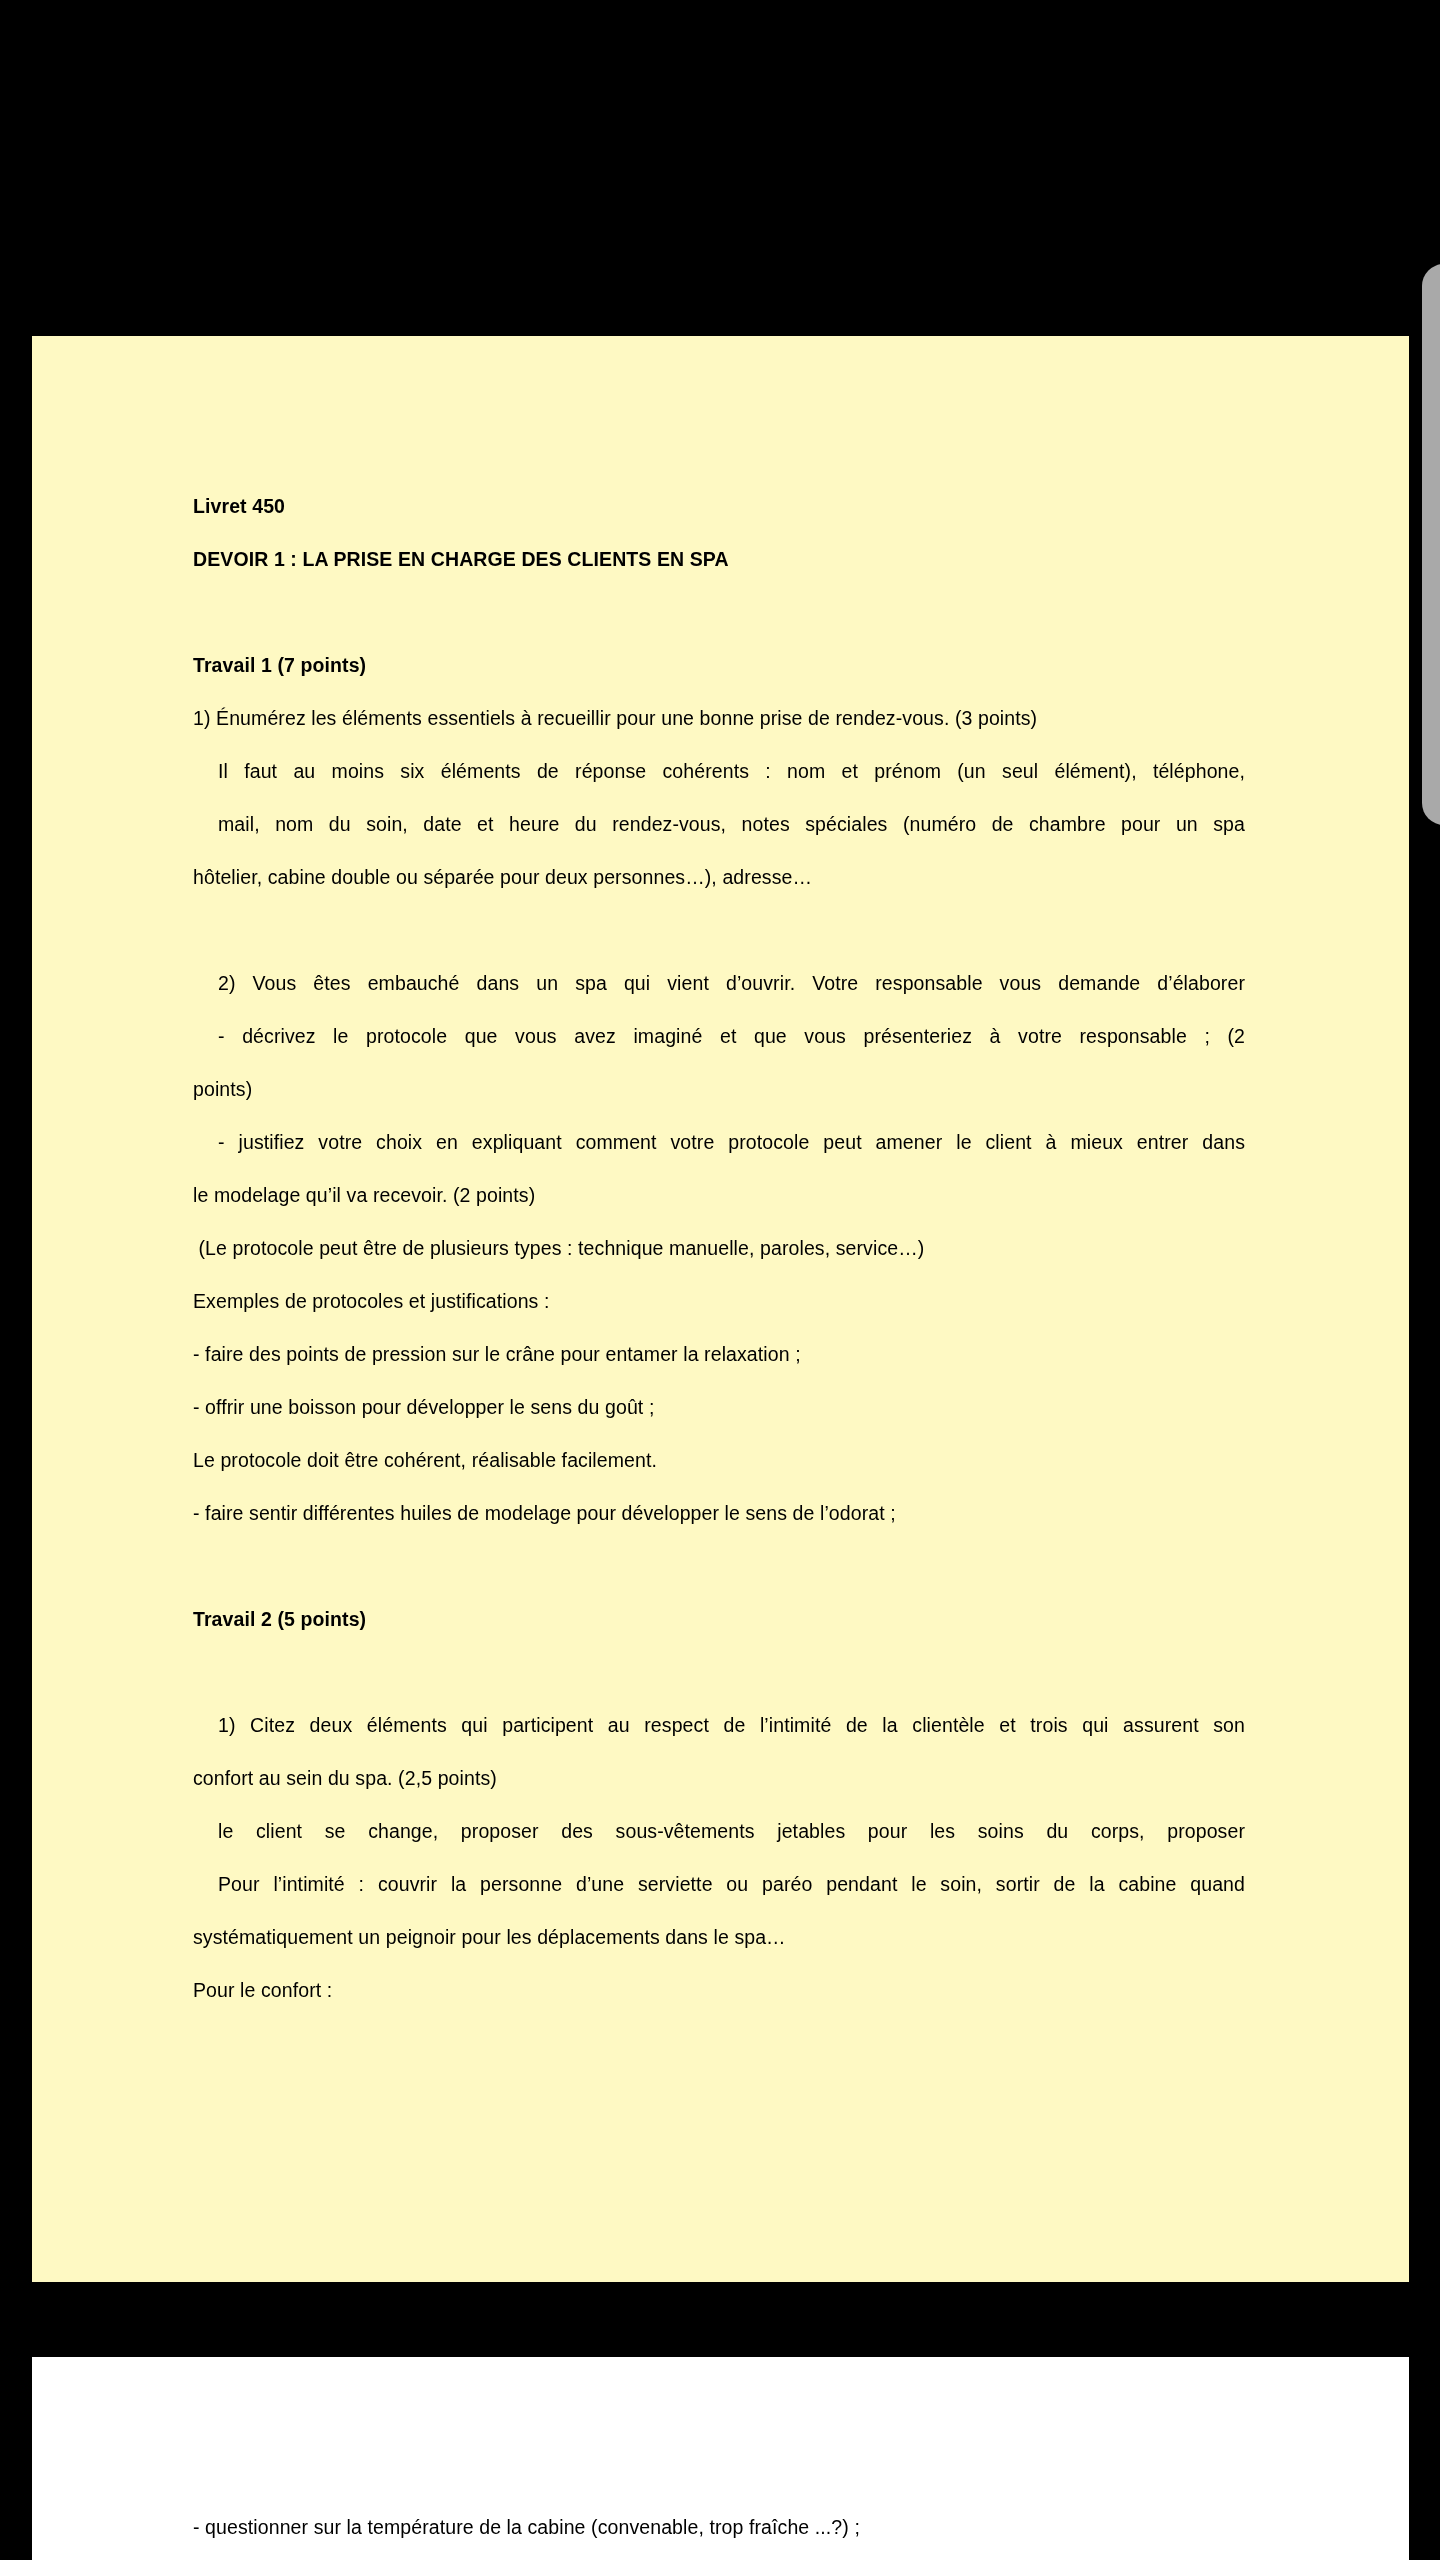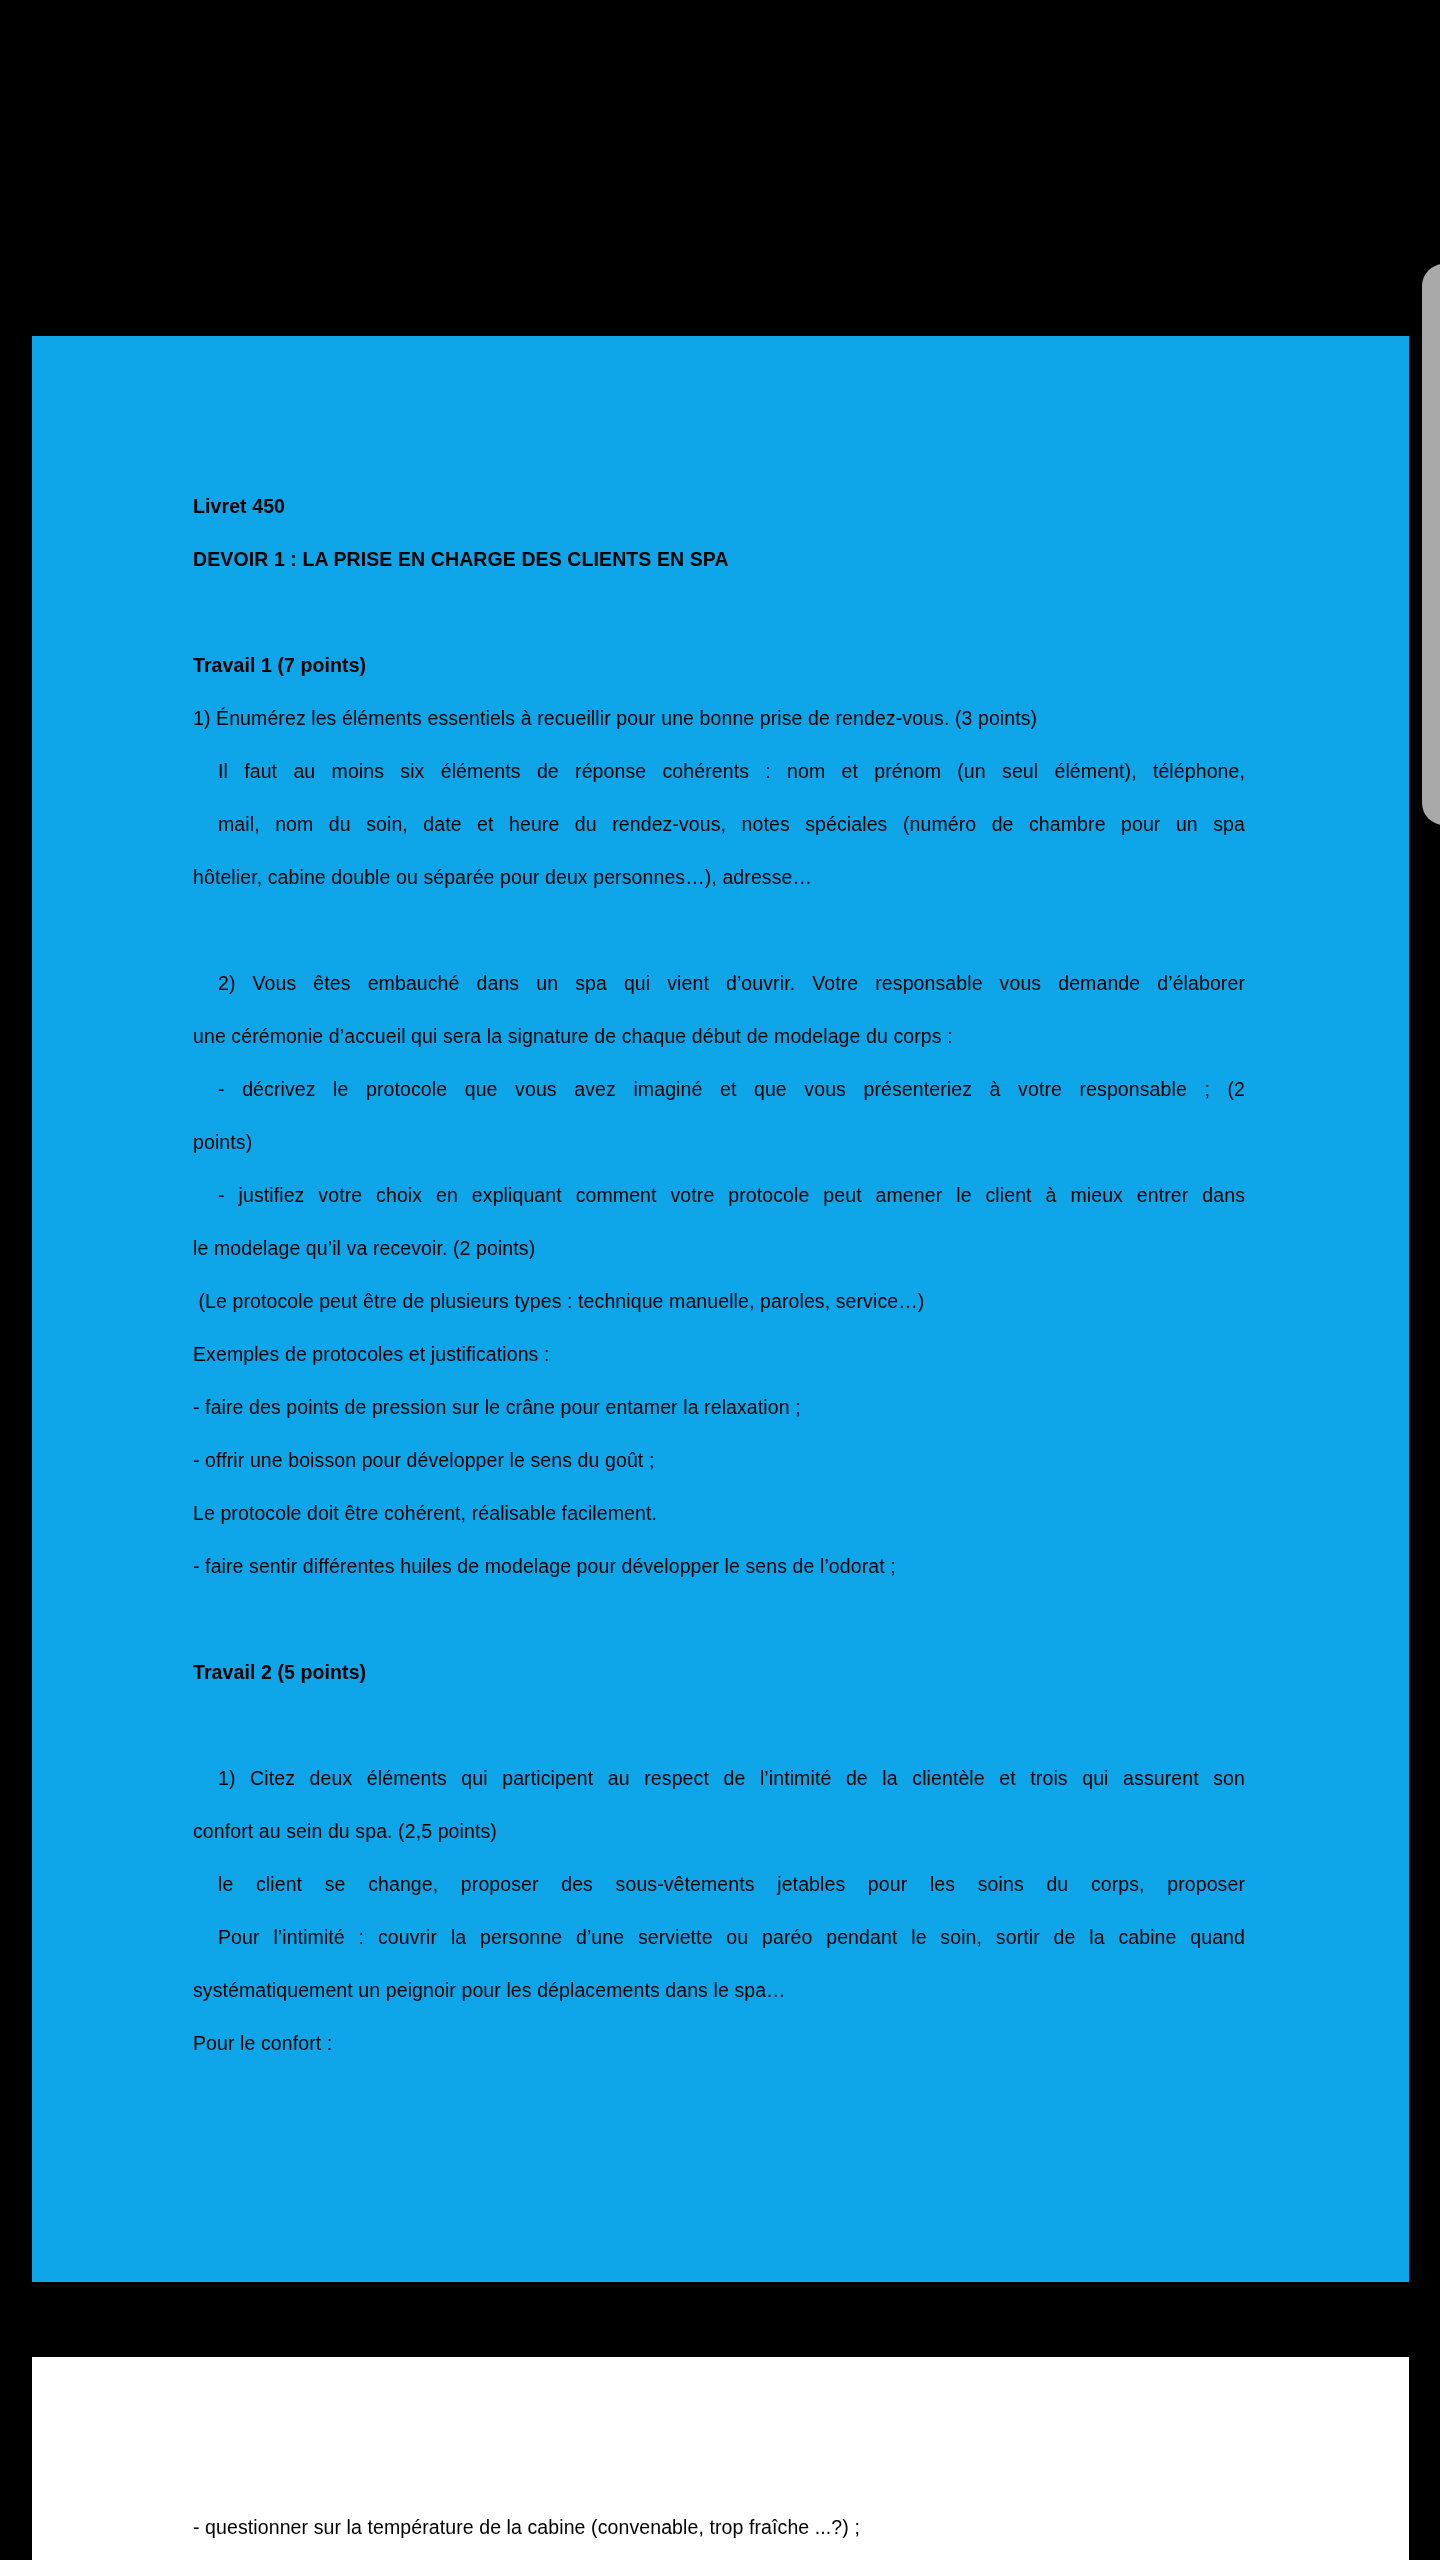--- a/index.html
+++ b/index.html
@@ -64,33 +64,32 @@
     height: 561px;
     background: #a9a9a9;
     border-radius: 22px;
   }
 </style>
 </head>
 <body style="background: rgb(0, 0, 0);">
 
 <div class="viewer">
 
-  <section class="page page-1" style="background: #0ea5e9;">
+  <section class="page page-1" style="background: #fef9c3;">
     <div class="page-content">
         <div class="line b">Livret 450</div>
         <div class="line b">DEVOIR 1 : LA PRISE EN CHARGE DES CLIENTS EN SPA</div>
         <div class="line"></div>
         <div class="line b">Travail 1 (7 points)</div>
         <div class="line">1) Énumérez les éléments essentiels à recueillir pour une bonne prise de rendez-vous. (3 points)</div>
         <div class="line j">Il faut au moins six éléments de réponse cohérents : nom et prénom (un seul élément), téléphone,</div>
         <div class="line j">mail, nom du soin, date et heure du rendez-vous, notes spéciales (numéro de chambre pour un spa</div>
         <div class="line">hôtelier, cabine double ou séparée pour deux personnes…), adresse…</div>
         <div class="line"></div>
         <div class="line j">2) Vous êtes embauché dans un spa qui vient d’ouvrir. Votre responsable vous demande d’élaborer</div>
-        <div class="line">une cérémonie d’accueil qui sera la signature de chaque début de modelage du corps :</div>
         <div class="line j">- décrivez le protocole que vous avez imaginé et que vous présenteriez à votre responsable ; (2</div>
         <div class="line">points)</div>
         <div class="line j">- justifiez votre choix en expliquant comment votre protocole peut amener le client à mieux entrer dans</div>
         <div class="line">le modelage qu’il va recevoir. (2 points)</div>
         <div class="line"> (Le protocole peut être de plusieurs types : technique manuelle, paroles, service…)</div>
         <div class="line">Exemples de protocoles et justifications :</div>
         <div class="line">- faire des points de pression sur le crâne pour entamer la relaxation ;</div>
         <div class="line">- offrir une boisson pour développer le sens du goût ;</div>
         <div class="line">Le protocole doit être cohérent, réalisable facilement.</div>
         <div class="line">- faire sentir différentes huiles de modelage pour développer le sens de l’odorat ;</div>

